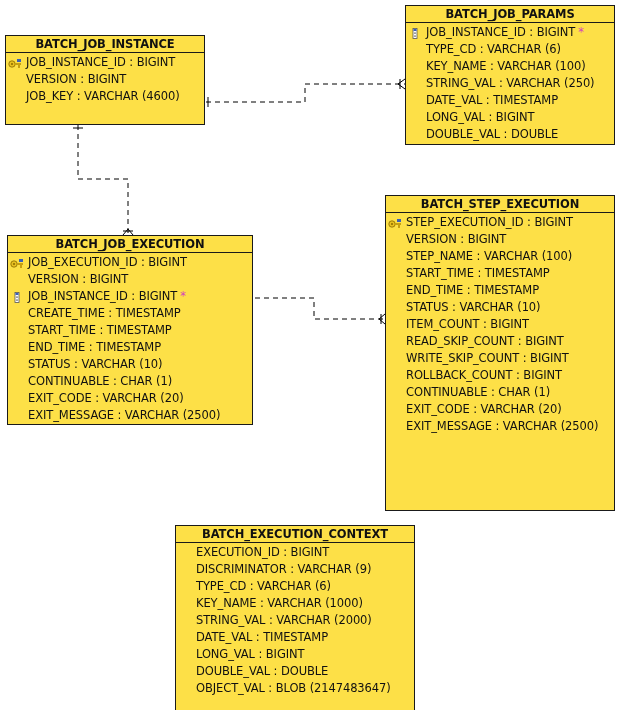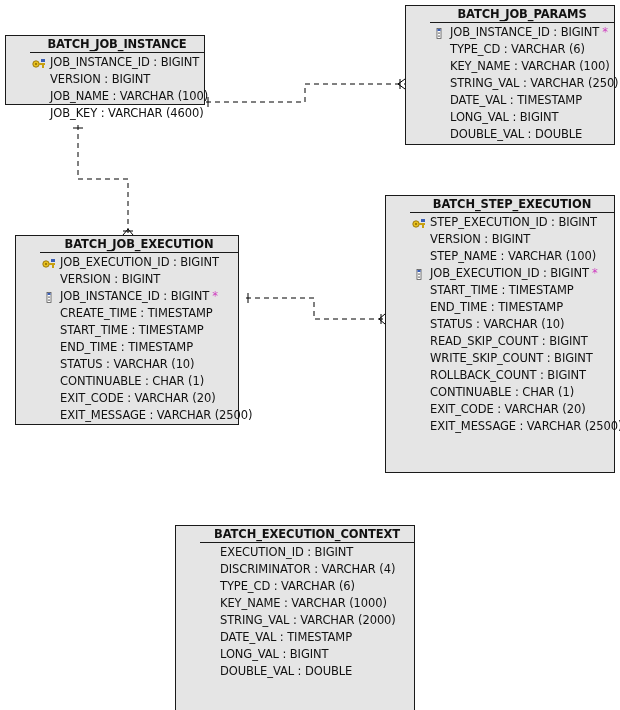--- a/index.html
+++ b/index.html
@@ -1,18 +1,18 @@
 <!DOCTYPE html>
 <html><head>
 <meta charset="utf-8">
 <style>
   html, body { margin: 0; padding: 0; background: #ffffff; }
   body { width: 620px; height: 710px; position: relative; overflow: hidden;
          font-family: "DejaVu Sans", "Liberation Sans", sans-serif; }
-  .entity { position: absolute; background: #e5e5e5; border: 1px solid #1a1a1a; box-sizing: border-box; padding-left: 24px; }
+  .entity { position: absolute; background: #fde047; border: 1px solid #1a1a1a; box-sizing: border-box; }
   .entity .title { font-weight: bold; font-size: 11.5px; text-align: center; height: 16px; line-height: 16px;
                    border-bottom: 1px solid #1a1a1a; color: #111; letter-spacing: -0.1px; }
   .entity .cols { padding-top: 1px; }
   .col { position: relative; height: 17px; line-height: 17px; font-size: 11.5px; color: #111; padding-left: 20px;
          white-space: nowrap; letter-spacing: -0.1px; }
   .col .ico { position: absolute; left: 2px; top: 3px; width: 14px; height: 11px; }
   .col .fk-star { color: #d040c0; margin-left: 3px; }
   #connectors { position: absolute; left: 0; top: 0; }
 </style>
 </head>
@@ -28,32 +28,31 @@
     <path d="M78,125 V179 H128 V235" stroke-dasharray="5,4"></path>
     <line x1="73" y1="128" x2="83" y2="128"></line>
     <path d="M128,229 L123,235 M128,229 L133,235 M123,231 L133,231"></path>
 
     <path d="M246,298 H314 V319 H385" stroke-dasharray="5,4"></path>
     <line x1="248" y1="293" x2="248" y2="303"></line>
     <path d="M379,319 L385,314 M379,319 L385,324 M381,314 L381,324"></path>
   </g>
 </svg>
 
-<div class="entity" id="e0" style="left:5px;top:35px;width:200px;height:70px;">
+<div class="entity" id="e0" style="left:5px;top:35px;width:200px;height:90px;">
   <div class="title">BATCH_JOB_INSTANCE</div>
   <div class="cols">
       <div class="col"><span class="ico"><svg viewBox="0 0 14 11" width="14" height="11">
             <circle cx="4" cy="6" r="3.2" fill="#e8c020" stroke="#8a6a00" stroke-width="0.8"></circle>
             <circle cx="4" cy="6" r="1" fill="#8a6a00"></circle>
             <rect x="7" y="5" width="6" height="2" fill="#c8a010"></rect>
             <rect x="9" y="1" width="4" height="3" fill="#3a5fb8"></rect>
             <rect x="10" y="7" width="2" height="3" fill="#c8a010"></rect>
           </svg></span><span>JOB_INSTANCE_ID : BIGINT</span></div>
       <div class="col"><span>VERSION : BIGINT</span></div>
-      <div class="col"><span>JOB_NAME : VARCHAR (100)</span></div>
       <div class="col"><span>JOB_KEY : VARCHAR (4600)</span></div>
     </div>
 </div>
 
 <div class="entity" id="e1" style="left:405px;top:5px;width:210px;height:140px;">
   <div class="title">BATCH_JOB_PARAMS</div>
   <div class="cols">
       <div class="col"><span class="ico"><svg viewBox="0 0 14 11" width="14" height="11">
             <rect x="5" y="0.5" width="4" height="10" fill="#fff" stroke="#555" stroke-width="0.8"></rect>
             <rect x="5.5" y="1" width="3" height="2" fill="#3a5fb8"></rect>
@@ -62,21 +61,21 @@
           </svg></span><span>JOB_INSTANCE_ID : BIGINT</span><span class="fk-star">*</span></div>
       <div class="col"><span>TYPE_CD : VARCHAR (6)</span></div>
       <div class="col"><span>KEY_NAME : VARCHAR (100)</span></div>
       <div class="col"><span>STRING_VAL : VARCHAR (250)</span></div>
       <div class="col"><span>DATE_VAL : TIMESTAMP</span></div>
       <div class="col"><span>LONG_VAL : BIGINT</span></div>
       <div class="col"><span>DOUBLE_VAL : DOUBLE</span></div>
     </div>
 </div>
 
-<div class="entity" id="e2" style="left:15px;top:235px;width:224px;height:190px;">
+<div class="entity" id="e2" style="left:7px;top:235px;width:246px;height:190px;">
   <div class="title">BATCH_JOB_EXECUTION</div>
   <div class="cols">
       <div class="col"><span class="ico"><svg viewBox="0 0 14 11" width="14" height="11">
             <circle cx="4" cy="6" r="3.2" fill="#e8c020" stroke="#8a6a00" stroke-width="0.8"></circle>
             <circle cx="4" cy="6" r="1" fill="#8a6a00"></circle>
             <rect x="7" y="5" width="6" height="2" fill="#c8a010"></rect>
             <rect x="9" y="1" width="4" height="3" fill="#3a5fb8"></rect>
             <rect x="10" y="7" width="2" height="3" fill="#c8a010"></rect>
           </svg></span><span>JOB_EXECUTION_ID : BIGINT</span></div>
       <div class="col"><span>VERSION : BIGINT</span></div>
@@ -89,55 +88,51 @@
       <div class="col"><span>CREATE_TIME : TIMESTAMP</span></div>
       <div class="col"><span>START_TIME : TIMESTAMP</span></div>
       <div class="col"><span>END_TIME : TIMESTAMP</span></div>
       <div class="col"><span>STATUS : VARCHAR (10)</span></div>
       <div class="col"><span>CONTINUABLE : CHAR (1)</span></div>
       <div class="col"><span>EXIT_CODE : VARCHAR (20)</span></div>
       <div class="col"><span>EXIT_MESSAGE : VARCHAR (2500)</span></div>
     </div>
 </div>
 
-<div class="entity" id="e3" style="left:385px;top:195px;width:230px;height:278px;">
+<div class="entity" id="e3" style="left:385px;top:195px;width:230px;height:316px;">
   <div class="title">BATCH_STEP_EXECUTION</div>
   <div class="cols">
       <div class="col"><span class="ico"><svg viewBox="0 0 14 11" width="14" height="11">
             <circle cx="4" cy="6" r="3.2" fill="#e8c020" stroke="#8a6a00" stroke-width="0.8"></circle>
             <circle cx="4" cy="6" r="1" fill="#8a6a00"></circle>
             <rect x="7" y="5" width="6" height="2" fill="#c8a010"></rect>
             <rect x="9" y="1" width="4" height="3" fill="#3a5fb8"></rect>
             <rect x="10" y="7" width="2" height="3" fill="#c8a010"></rect>
           </svg></span><span>STEP_EXECUTION_ID : BIGINT</span></div>
       <div class="col"><span>VERSION : BIGINT</span></div>
       <div class="col"><span>STEP_NAME : VARCHAR (100)</span></div>
-      <div class="col"><span class="ico"><svg viewBox="0 0 14 11" width="14" height="11">
-            <rect x="5" y="0.5" width="4" height="10" fill="#fff" stroke="#555" stroke-width="0.8"></rect>
-            <rect x="5.5" y="1" width="3" height="2" fill="#3a5fb8"></rect>
-            <rect x="6.2" y="4.5" width="1.6" height="1.2" fill="#555"></rect>
-            <rect x="6.2" y="7.5" width="1.6" height="1.2" fill="#555"></rect>
-          </svg></span><span>JOB_EXECUTION_ID : BIGINT</span><span class="fk-star">*</span></div>
       <div class="col"><span>START_TIME : TIMESTAMP</span></div>
       <div class="col"><span>END_TIME : TIMESTAMP</span></div>
       <div class="col"><span>STATUS : VARCHAR (10)</span></div>
+      <div class="col"><span>ITEM_COUNT : BIGINT</span></div>
       <div class="col"><span>READ_SKIP_COUNT : BIGINT</span></div>
       <div class="col"><span>WRITE_SKIP_COUNT : BIGINT</span></div>
       <div class="col"><span>ROLLBACK_COUNT : BIGINT</span></div>
       <div class="col"><span>CONTINUABLE : CHAR (1)</span></div>
       <div class="col"><span>EXIT_CODE : VARCHAR (20)</span></div>
       <div class="col"><span>EXIT_MESSAGE : VARCHAR (2500)</span></div>
     </div>
 </div>
 
 <div class="entity" id="e4" style="left:175px;top:525px;width:240px;height:217px;">
   <div class="title">BATCH_EXECUTION_CONTEXT</div>
   <div class="cols">
       <div class="col"><span>EXECUTION_ID : BIGINT</span></div>
-      <div class="col"><span>DISCRIMINATOR : VARCHAR (4)</span></div>
+      <div class="col"><span>DISCRIMINATOR : VARCHAR (9)</span></div>
       <div class="col"><span>TYPE_CD : VARCHAR (6)</span></div>
       <div class="col"><span>KEY_NAME : VARCHAR (1000)</span></div>
       <div class="col"><span>STRING_VAL : VARCHAR (2000)</span></div>
       <div class="col"><span>DATE_VAL : TIMESTAMP</span></div>
       <div class="col"><span>LONG_VAL : BIGINT</span></div>
       <div class="col"><span>DOUBLE_VAL : DOUBLE</span></div>
+      <div class="col"><span>OBJECT_VAL : BLOB (2147483647)</span></div>
     </div>
 </div>
 
 </body></html>

